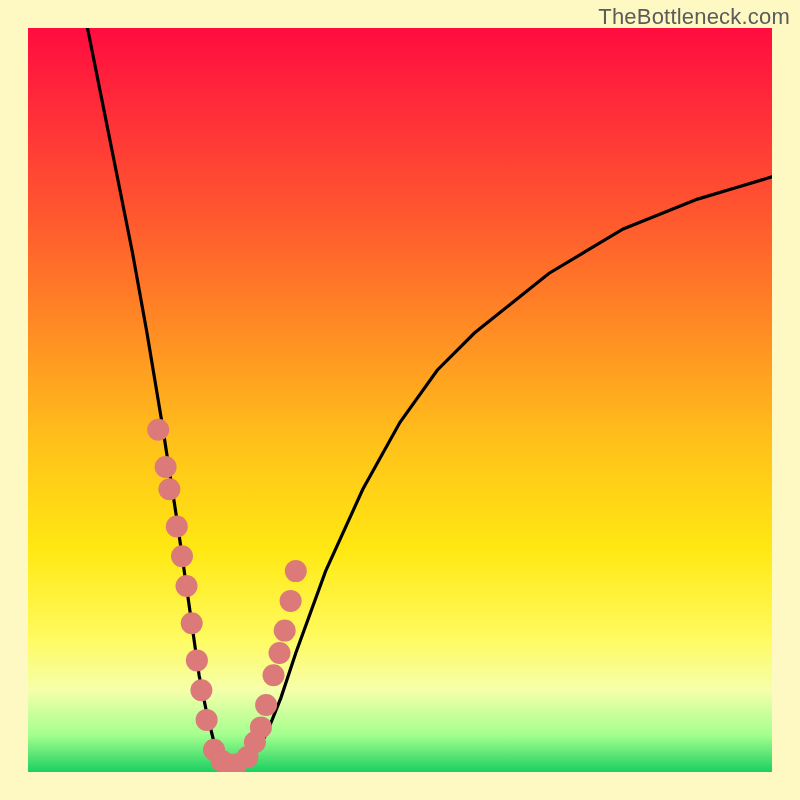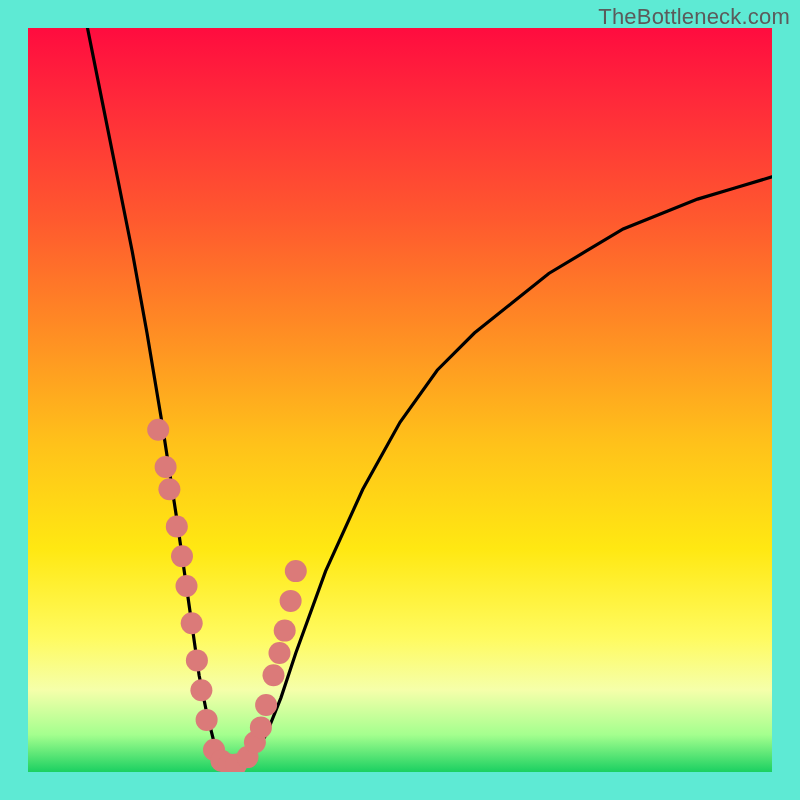--- a/index.html
+++ b/index.html
@@ -10,21 +10,21 @@
     overflow: hidden;
     background: #000;
     font-family: Arial, Helvetica, sans-serif;
   }
   .frame {
     position: absolute;
     top: 0;
     left: 0;
     width: 800px;
     height: 800px;
-    background: #5eead4;
+    background: #fef9c3;
   }
   .plot {
     position: absolute;
     top: 28px;
     left: 28px;
     width: 744px;
     height: 744px;
     
     background: linear-gradient(
       to bottom,

